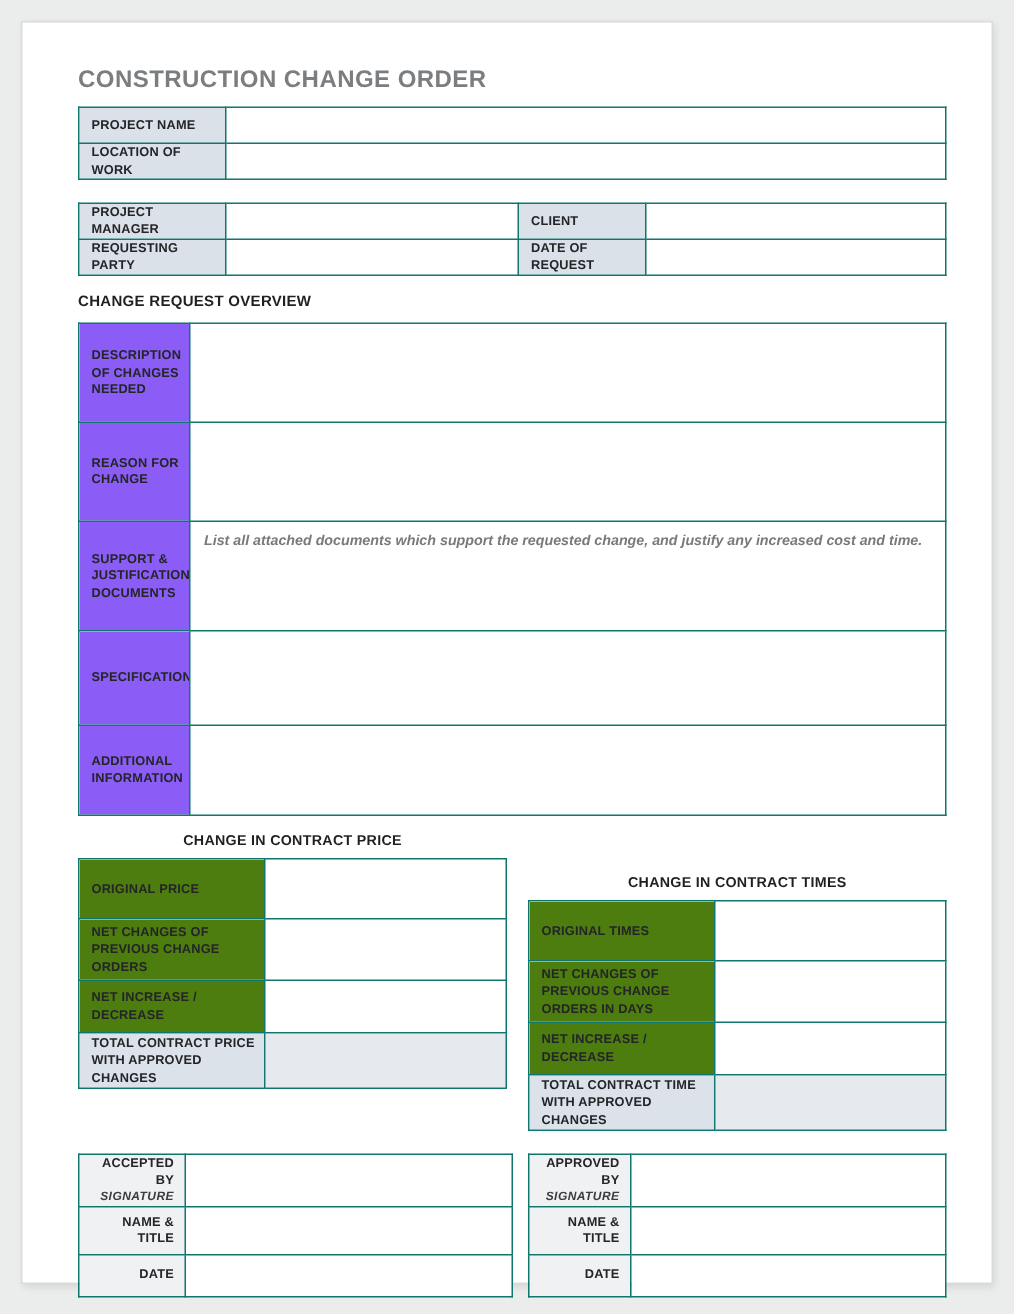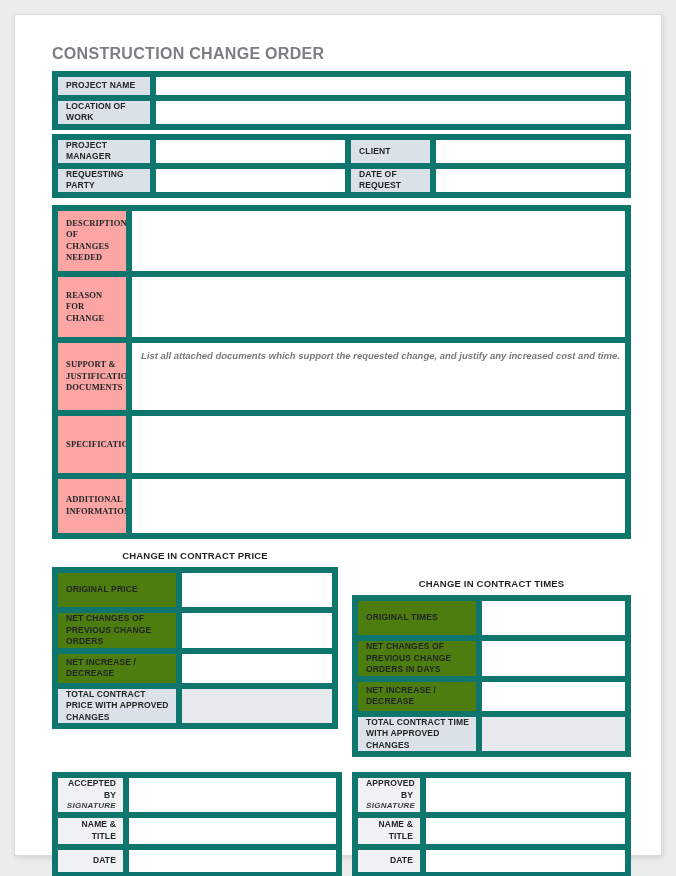--- a/index.html
+++ b/index.html
@@ -27,58 +27,58 @@
     color: #7b7e81;
     letter-spacing: 0.3px;
   }
 
   table {
     border-collapse: collapse;
     table-layout: fixed;
     width: 579px;
   }
   td {
-    border: 6px solid #0f766e;
+    border: 1px solid #0f766e;
     font-size: 8.5px;
     color: #232527;
     vertical-align: middle;
     overflow: hidden;
   }
   td.lbl {
     font-weight: bold;
     padding-left: 8px;
     padding-right: 6px;
     line-height: 1.35;
     letter-spacing: 0.15px;
   }
   td.val { background: #ffffff; padding-left: 9px; }
 
   
   .tbl-a { margin-top: 6px; }
   .tbl-a tr { height: 24px; }
-  .tbl-b { margin-top: 4px; }
+  .tbl-b { margin-top: 15px; }
   .tbl-b tr { height: 21px; }
   .hdr-bg { background: #dae1e8; }
 
   
   .sec-heading {
     margin-top: 12px;
     font-size: 10px;
     line-height: 12px;
     font-weight: bold;
     color: #1e2022;
     letter-spacing: 0.2px;
   }
   .tbl-c { margin-top: 7px; }
   .tbl-c tr:nth-child(1) { height: 66px; }
   .tbl-c tr:nth-child(2) { height: 66px; }
   .tbl-c tr:nth-child(3) { height: 73px; }
   .tbl-c tr:nth-child(4) { height: 63px; }
   .tbl-c tr:nth-child(5) { height: 60px; }
-  .tbl-c td.lbl { background: #fca5a5; font-family: Liberation Serif, serif; }
+  .tbl-c td.lbl { background: #8b5cf6; }
   .tbl-c td.val { vertical-align: top; padding-top: 7px; font-weight: bold; }
   .hint {
     font-style: italic;
     font-size: 9.5px;
     color: #77797c;
   }
 
   
   .cols { display: flex; width: 579px; }
   .price-cols { margin-top: 10px; }
@@ -163,20 +163,21 @@
         </tr>
         <tr>
           <td class="lbl hdr-bg">REQUESTING PARTY</td>
           <td class="val"></td>
           <td class="lbl hdr-bg">DATE OF REQUEST</td>
           <td class="val"></td>
         </tr>
       </tbody>
     </table>
 
+    <div class="sec-heading">CHANGE REQUEST OVERVIEW</div>
 
     <table class="tbl-c">
       <colgroup>
           <col style="width:74px">
           <col>
         </colgroup>
       <tbody>
         <tr>
           <td class="lbl">DESCRIPTION OF CHANGES NEEDED</td>
           <td class="val"></td>

